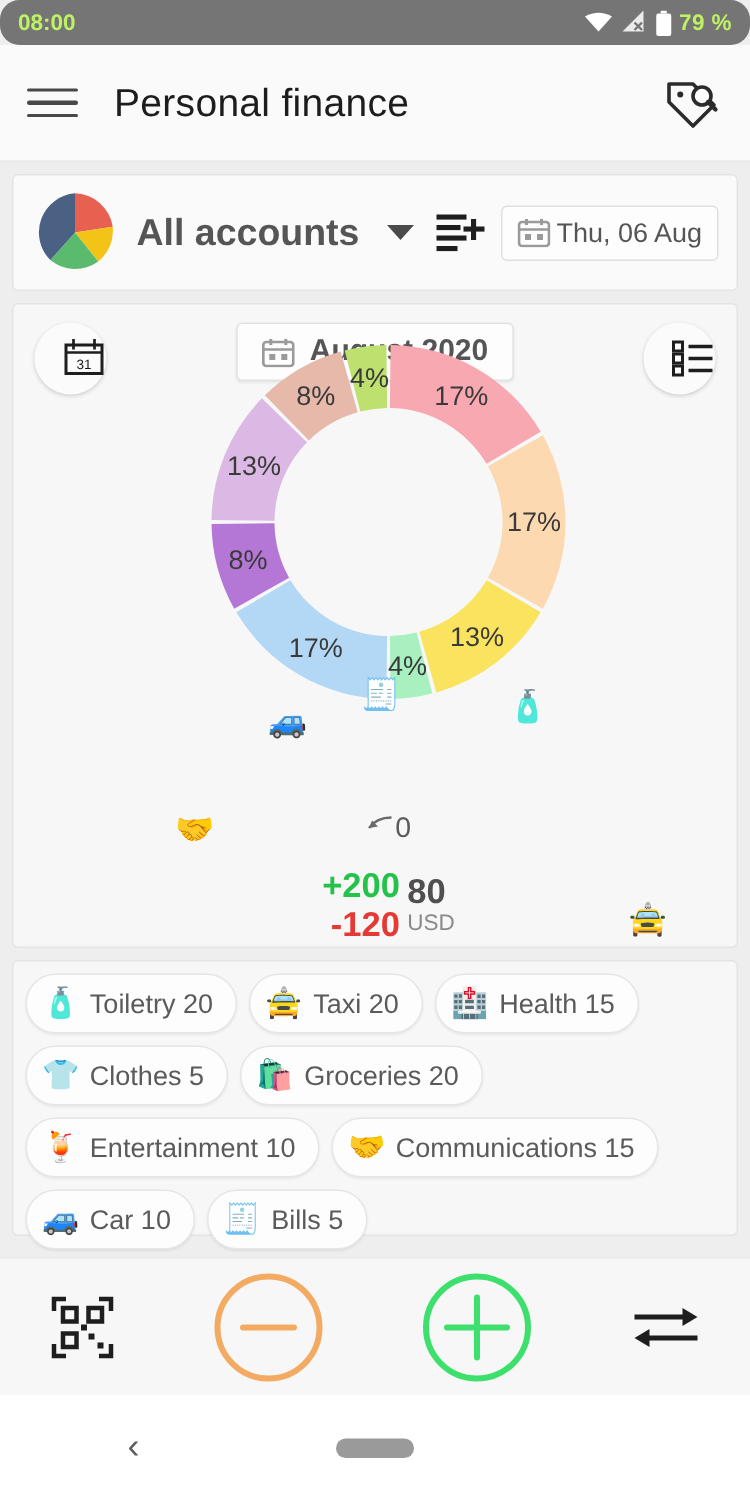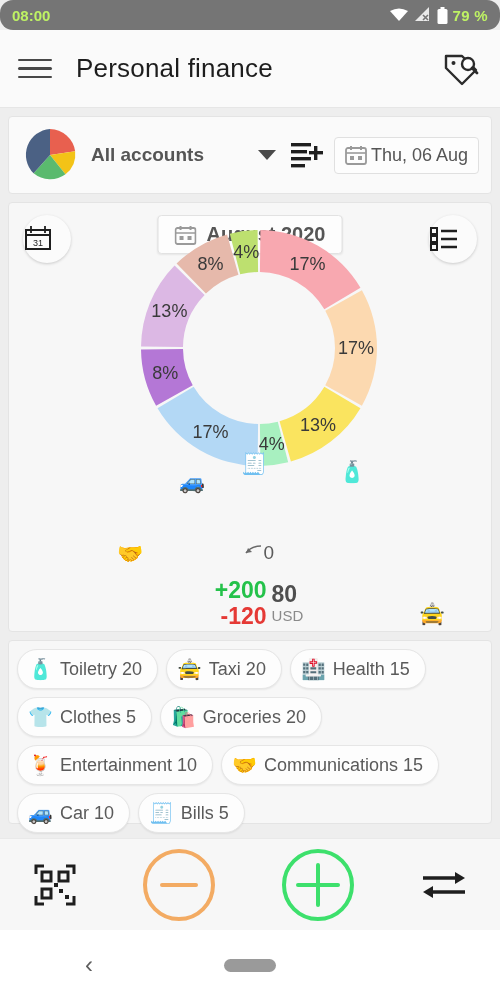--- a/index.html
+++ b/index.html
@@ -31,41 +31,41 @@
   .tag-icon { width: 40px; height: 38px; }
 
   
   .account-card {
     margin: 8px 8px 0 8px; height: 78px; background: #fafafa;
     border: 1px solid #e4e4e4; border-radius: 4px;
     display: flex; align-items: center; padding: 0 12px;
   }
   .pie-avatar { width: 58px; height: 58px; flex: 0 0 58px; }
   .account-names { margin-left: 12px; flex: 1; }
-  .account-title { font-size: 19px; font-weight: bold; color: #555555; line-height: 1.15; }
+  .account-title { font-size: 25px; font-weight: bold; color: #555555; line-height: 1.15; }
   .account-balance { font-size: 18px; color: #6d6d6d; line-height: 1.2; }
   .caret { width: 0; height: 0; border-left: 9px solid transparent; border-right: 9px solid transparent;
            border-top: 10px solid #4a4a4a; margin: 0 14px 0 4px; }
   .list-add { width: 34px; height: 28px; margin-right: 10px; }
   .date-chip {
     display: flex; align-items: center; gap: 4px;
     background: #fdfdfd; border: 1px solid #e0e0e0; border-radius: 4px;
     padding: 7px 10px; font-size: 18px; color: #555555;
   }
 
   
   .chart-card {
     position: relative; margin: 8px 8px 0 8px; height: 430px;
     background: #f7f7f7; border: 1px solid #e4e4e4; border-radius: 4px;
     overflow: hidden;
   }
   .circ-btn {
     position: absolute; width: 48px; height: 48px; border-radius: 50%;
     background: #fbfbfb; box-shadow: 0 1px 3px rgba(0,0,0,.18);
-    display: flex; align-items: center; justify-content: flex-start;
+    display: flex; align-items: center; justify-content: flex-end;
   }
   .btn-calendar { left: 14px; top: 12px; }
   .btn-listview { right: 14px; top: 12px; }
   .month-chip {
     position: absolute; left: 50%; transform: translateX(-50%); top: 12px;
     background: #fdfdfd; border: 1px solid #e2e2e2; border-radius: 4px;
     padding: 7px 16px; display: flex; align-items: center; gap: 10px;
     font-size: 20px; font-weight: bold; color: #555555;
     box-shadow: 0 1px 2px rgba(0,0,0,.07);
   }

